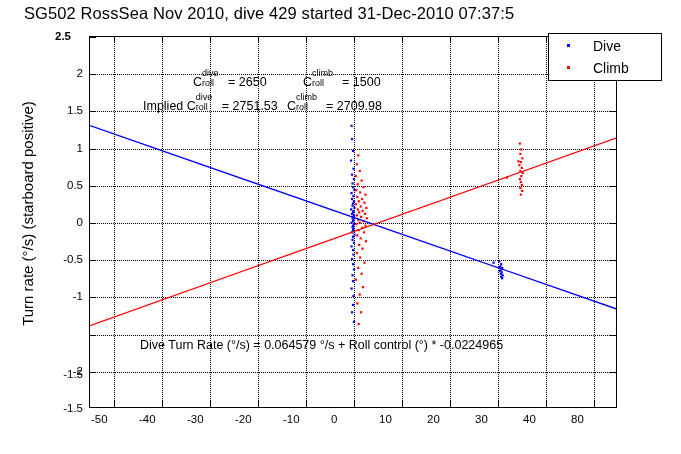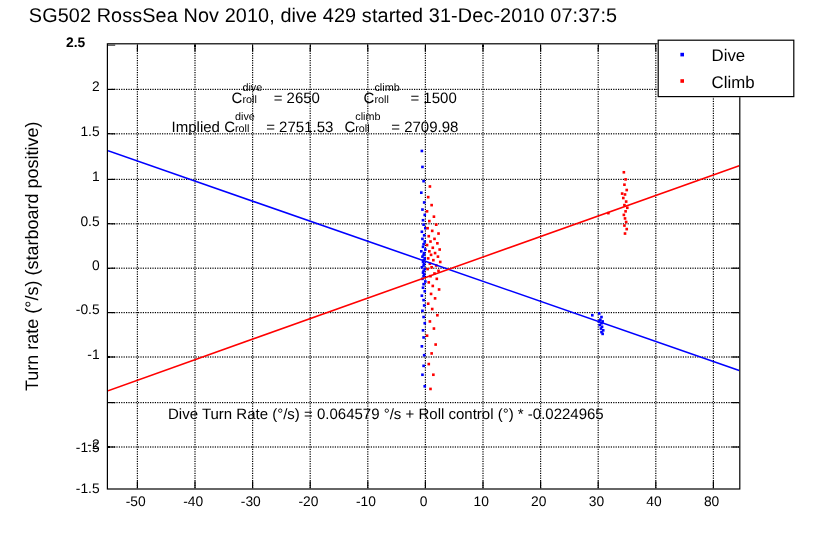--- a/index.html
+++ b/index.html
@@ -65,21 +65,21 @@
     position: absolute;
     width: 40px;
     text-align: right;
     font-size: 11.5px;
     line-height: 12px;
     white-space: nowrap;
   }
   .xtick-label {
     position: absolute;
     width: 44px;
-    text-align: center;
+    text-align: left;
     font-size: 11.5px;
     line-height: 12px;
     white-space: nowrap;
   }
   .tick-mark-y {
     position: absolute;
     left: 0;
     width: 6px;
     height: 0;
     border-top: 1px solid #000000;

